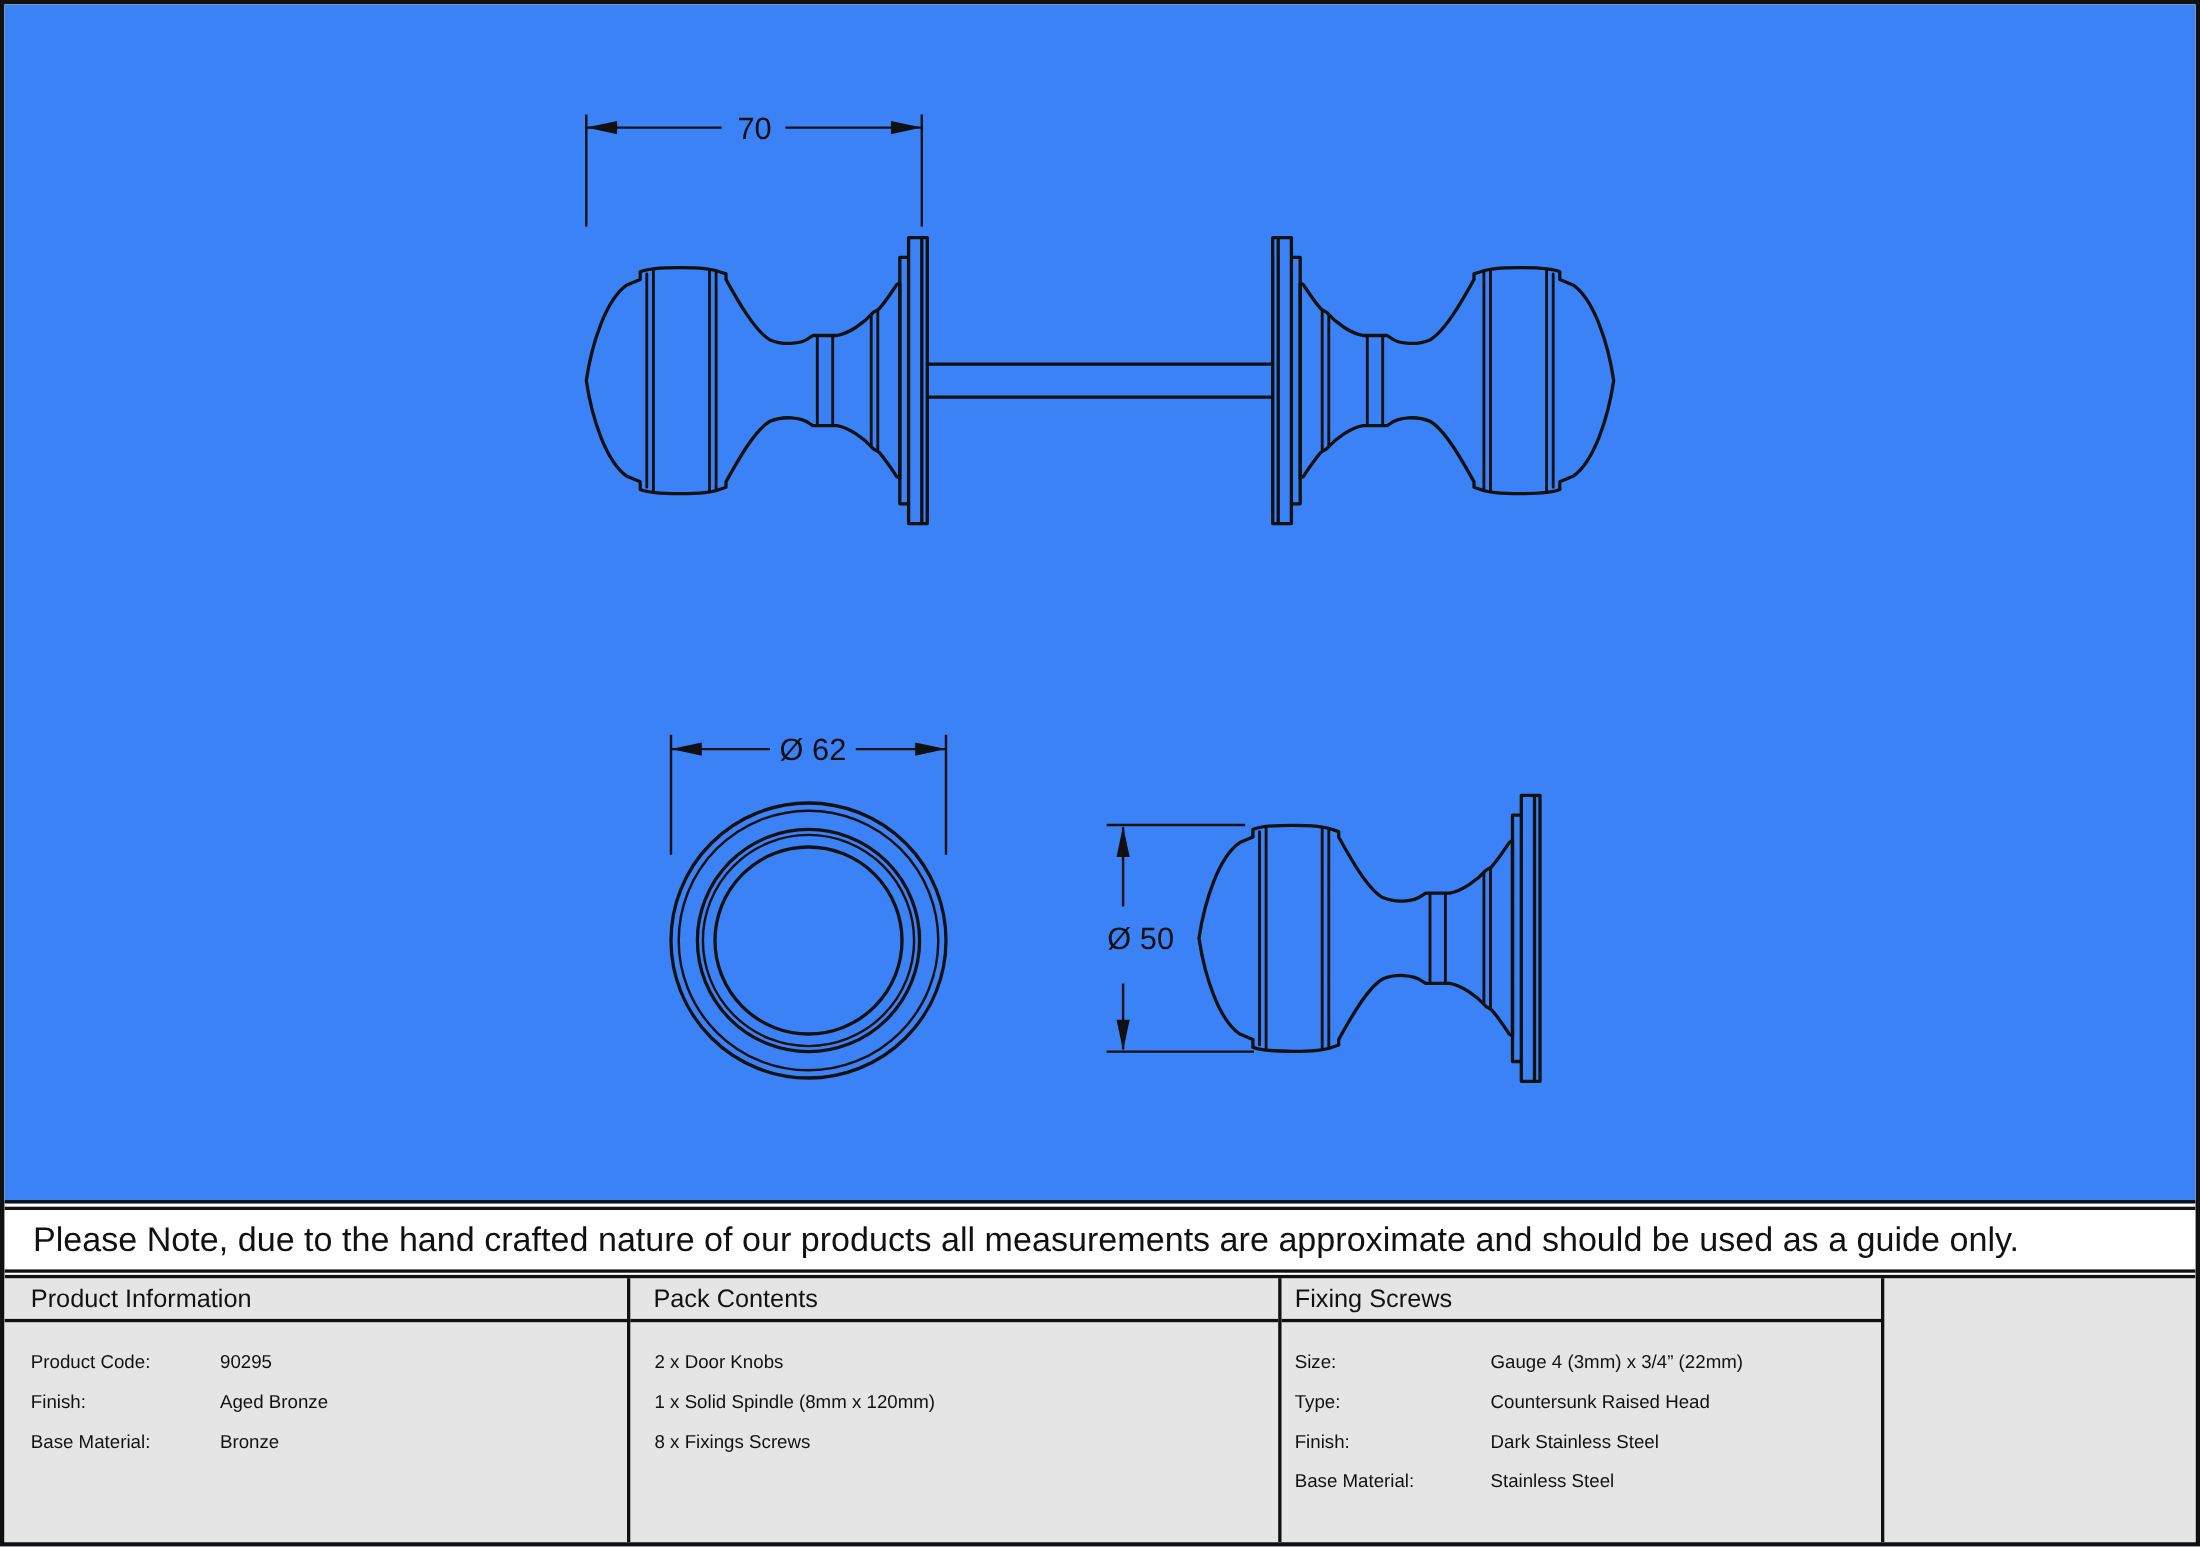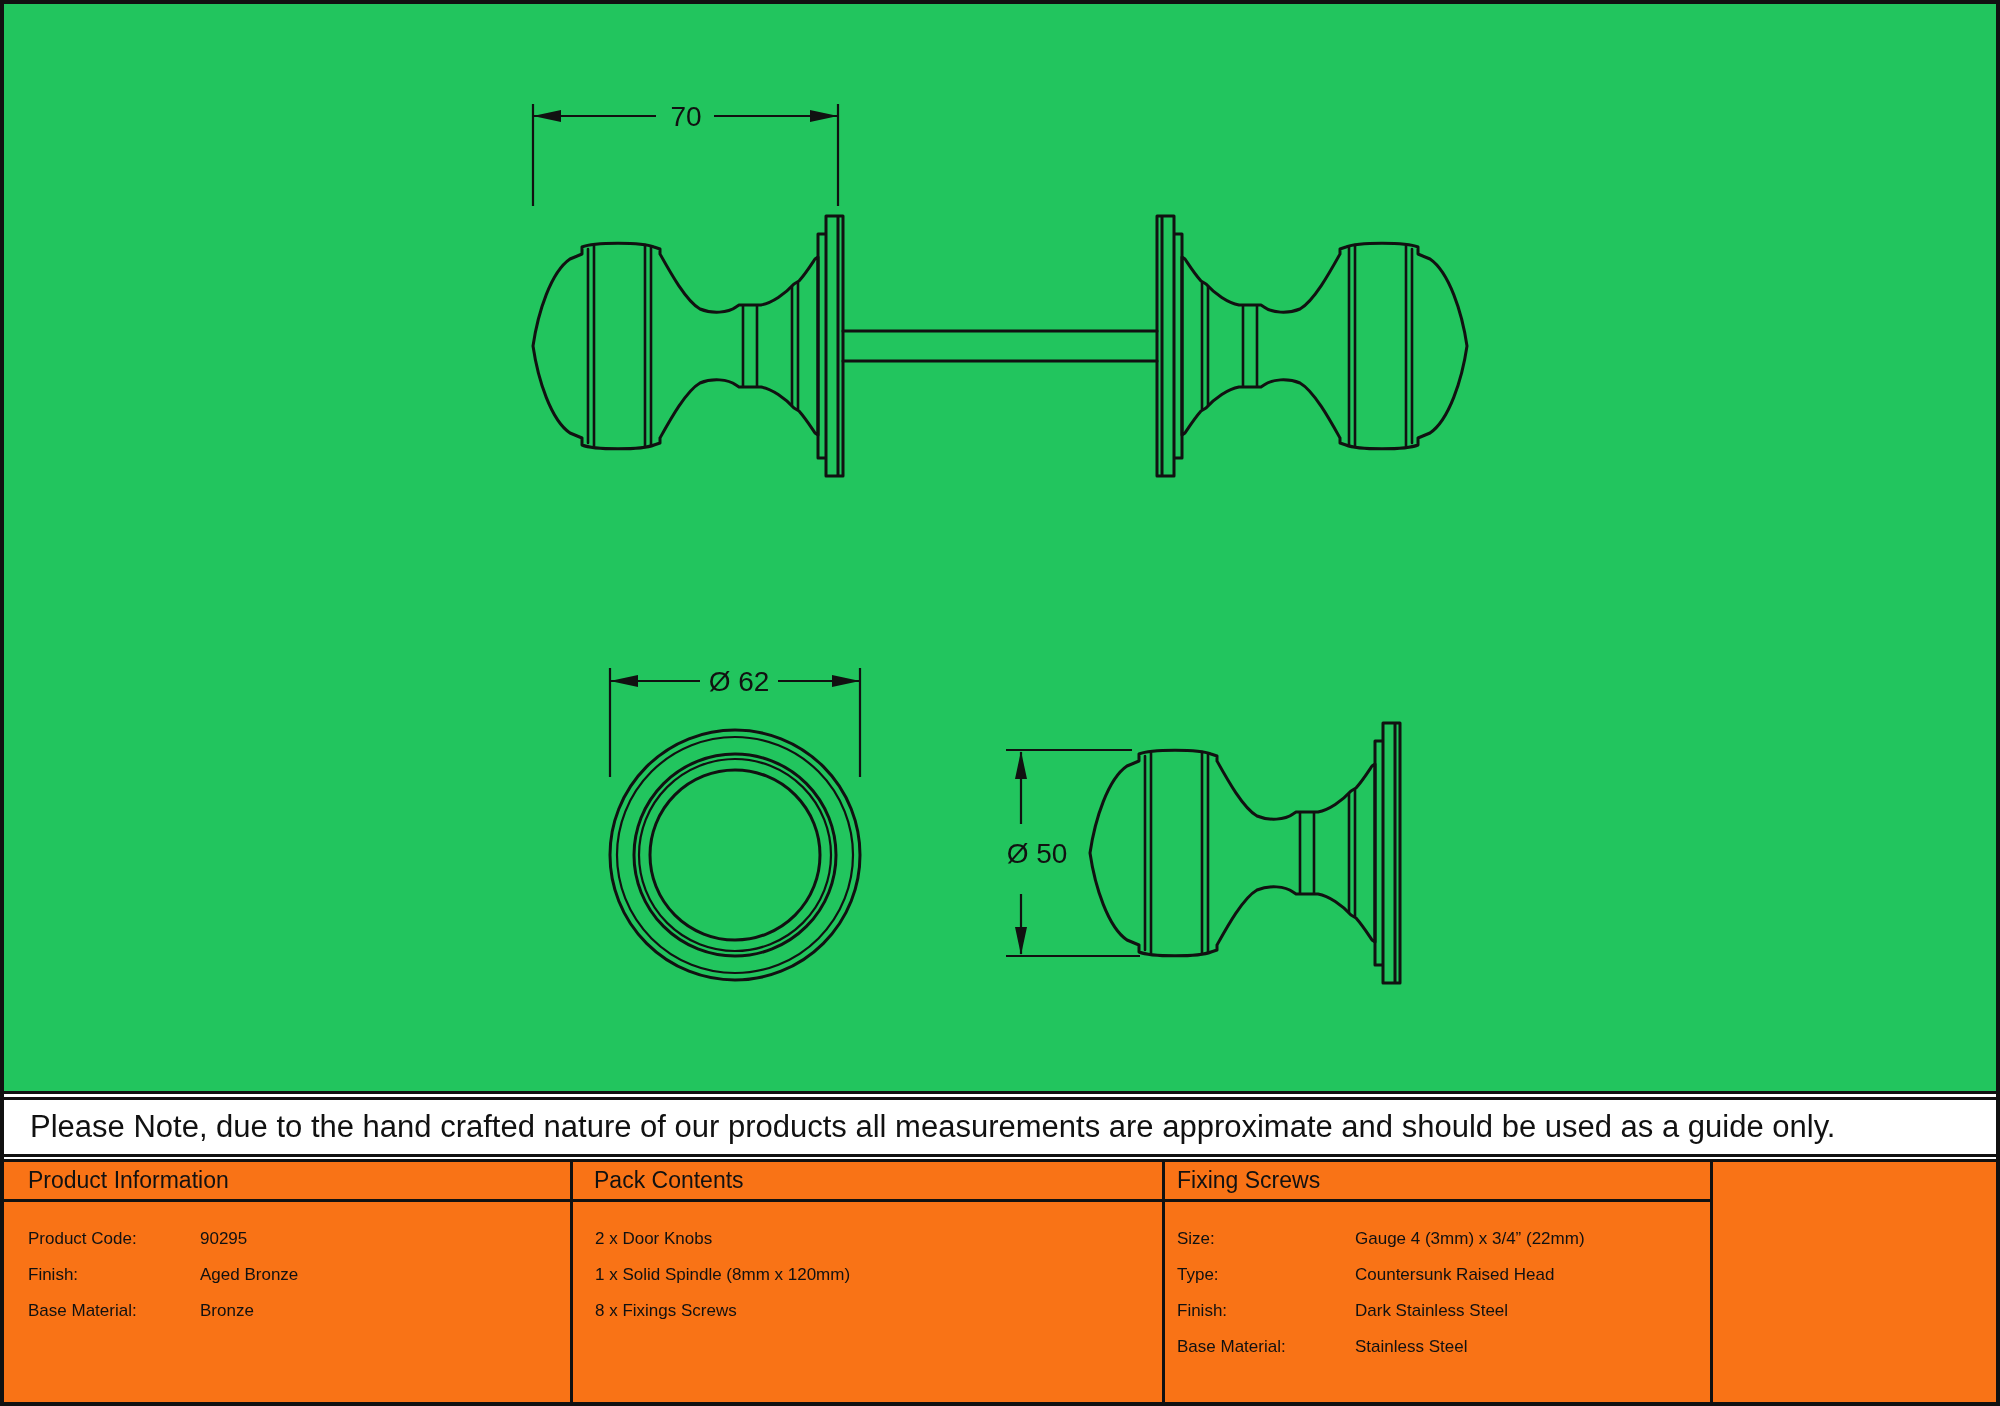--- a/index.html
+++ b/index.html
@@ -14,39 +14,39 @@
     box-sizing: border-box;
     background: #fff;
     border: 4px solid #111;
     display: flex; flex-direction: column;
     overflow: hidden;
   }
   .drawing-area {
     height: 1090px;
     box-sizing: border-box;
     border-bottom: 3px solid #111;
-    background: #22c55e;
+    background: #3b82f6;
   }
   .note-row {
     margin-top: 3px;
     height: 60px;
     box-sizing: border-box;
     border-top: 3px solid #111;
     border-bottom: 3px solid #111;
     margin-bottom: 2px;
     display: flex; align-items: center;
     padding-left: 26px;
     font-size: 31px;
   }
   .spec-table {
     flex: 1;
     box-sizing: border-box;
     border-top: 3px solid #111;
     display: flex;
-    background: #f97316;
+    background: #e5e5e5;
   }
   .spec-col { box-sizing: border-box; display: flex; flex-direction: column; }
   .col-product { width: 569px; border-right: 3px solid #111; }
   .col-pack    { width: 592px; border-right: 3px solid #111; }
   .col-screws  { width: 548px; border-right: 3px solid #111; }
   .col-empty   { flex: 1; }
   .col-header {
     height: 40px;
     box-sizing: border-box;
     border-bottom: 3px solid #111;

